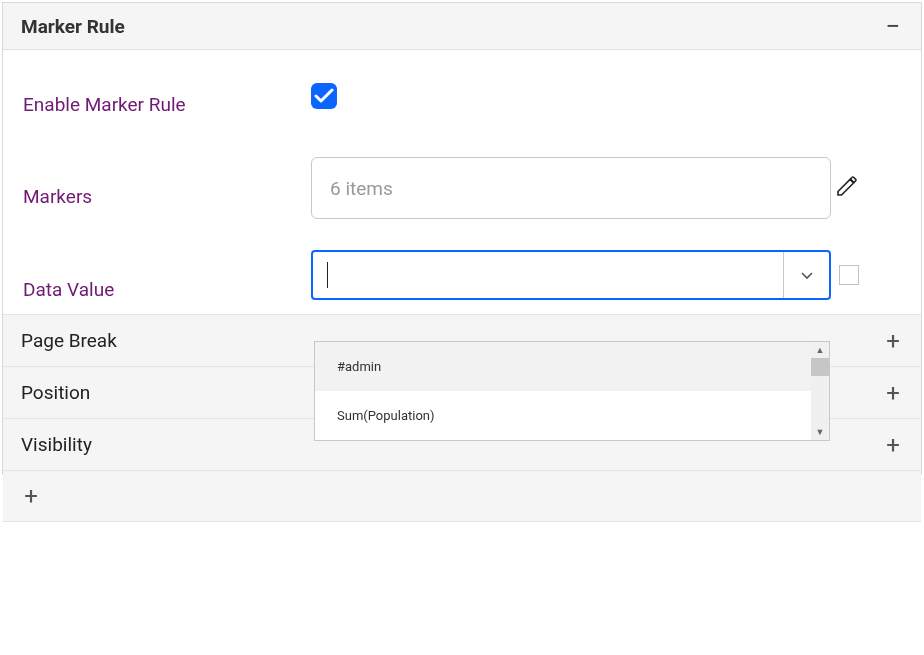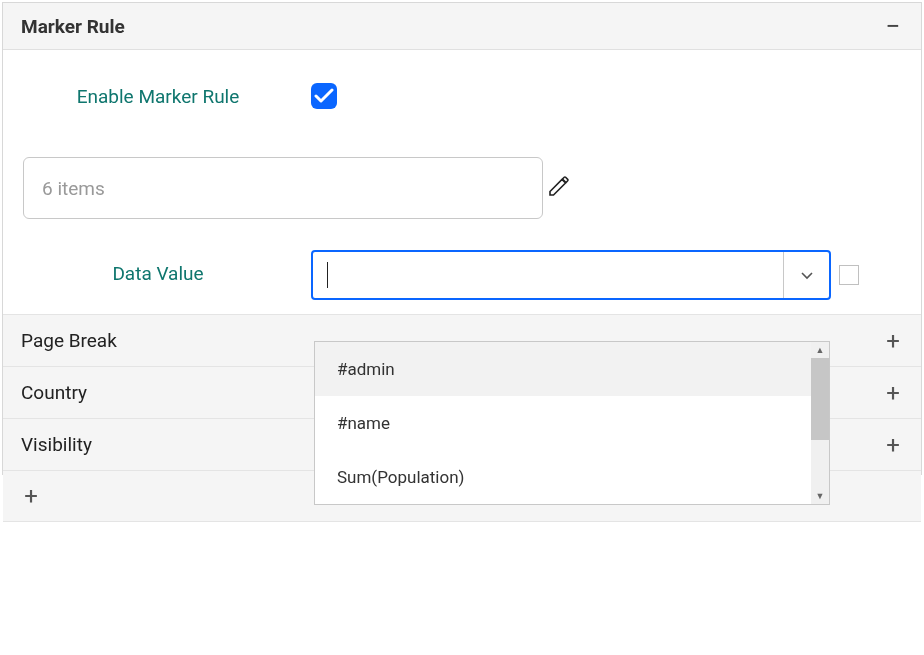--- a/index.html
+++ b/index.html
@@ -44,24 +44,25 @@
       display: flex;
       align-items: center;
       padding: 0 20px;
       gap: 18px;
     }
     .row-enable { height: 92px; }
     .row-markers { height: 92px; }
     .row-datavalue { height: 80px; align-items: flex-start; padding-top: 16px; }
     .label {
       width: 270px;
-      text-align: center;
-      font-size: 19px;
-      color: #0f766e;
+      text-align: left;
+      font-size: 19px;
+      color: #701a75;
       flex-shrink: 0;
+      margin-top: 16px;
     }
     .control-area {
       display: flex;
       align-items: center;
       gap: 4px;
       flex: 1;
     }
     .checkbox-blue {
       width: 26px;
       height: 26px;
@@ -124,21 +125,21 @@
       background: #fff;
       border: 1px solid #c8c8c8;
       z-index: 100;
     }
     .dropdown-scrollable {
       display: flex;
     }
     .dropdown-items { flex: 1; }
     .dropdown-item {
       padding: 17px 22px;
-      font-size: 17px;
+      font-size: 13px;
       color: #333;
       cursor: pointer;
     }
     .dropdown-item.hover { background: #f2f2f2; }
     .scroll-col {
       width: 18px;
       display: flex;
       flex-direction: column;
       background: #f0f0f0;
     }
@@ -189,20 +190,21 @@
       <div class="control-area">
         <div class="checkbox-blue">
           <svg width="20" height="18" viewBox="0 0 20 18">
             <path d="M2 9 L7 14 L18 3" stroke="#fff" stroke-width="3" fill="none" stroke-linecap="round" stroke-linejoin="round"></path>
           </svg>
         </div>
       </div>
     </div>
 
     <div class="form-row row-markers">
+      <div class="label">Markers</div>
       <div class="control-area">
         <div class="text-input">
           <span>6 items</span>
         </div>
         <span class="edit-icon">
           <svg width="24" height="24" viewBox="0 0 24 24">
               <path d="M3 17.5 L3 21 L6.5 21 L18.5 9 L15 5.5 Z M20.7 6.8 C21.1 6.4 21.1 5.8 20.7 5.4 L18.6 3.3 C18.2 2.9 17.6 2.9 17.2 3.3 L15.5 5 L19 8.5 Z" fill="none" stroke="#222" stroke-width="1.6"></path>
             </svg>
         </span>
       </div>
@@ -225,40 +227,39 @@
         <div class="small-box"></div>
       </div>
     </div>
 
     <div class="section-rows">
       <div class="section-row">
         <span>Page Break</span>
         <span class="plus-icon">+</span>
       </div>
       <div class="section-row">
-        <span>Country</span>
+        <span>Position</span>
         <span class="plus-icon">+</span>
       </div>
       <div class="section-row">
         <span>Visibility</span>
         <span class="plus-icon">+</span>
       </div>
       <div class="section-row last">
         <span class="plus-icon">+</span>
       </div>
     </div>
 
   </div>
 </div>
 
 <div class="dropdown-list">
   <div class="dropdown-scrollable">
     <div class="dropdown-items">
       <div class="dropdown-item hover">#admin</div>
-      <div class="dropdown-item">#name</div>
       <div class="dropdown-item">Sum(Population)</div>
     </div>
     <div class="scroll-col">
       <div class="scroll-arrow">▲</div>
       <div class="scroll-thumb"></div>
       <div class="scroll-arrow">▼</div>
     </div>
   </div>
 </div>
 

